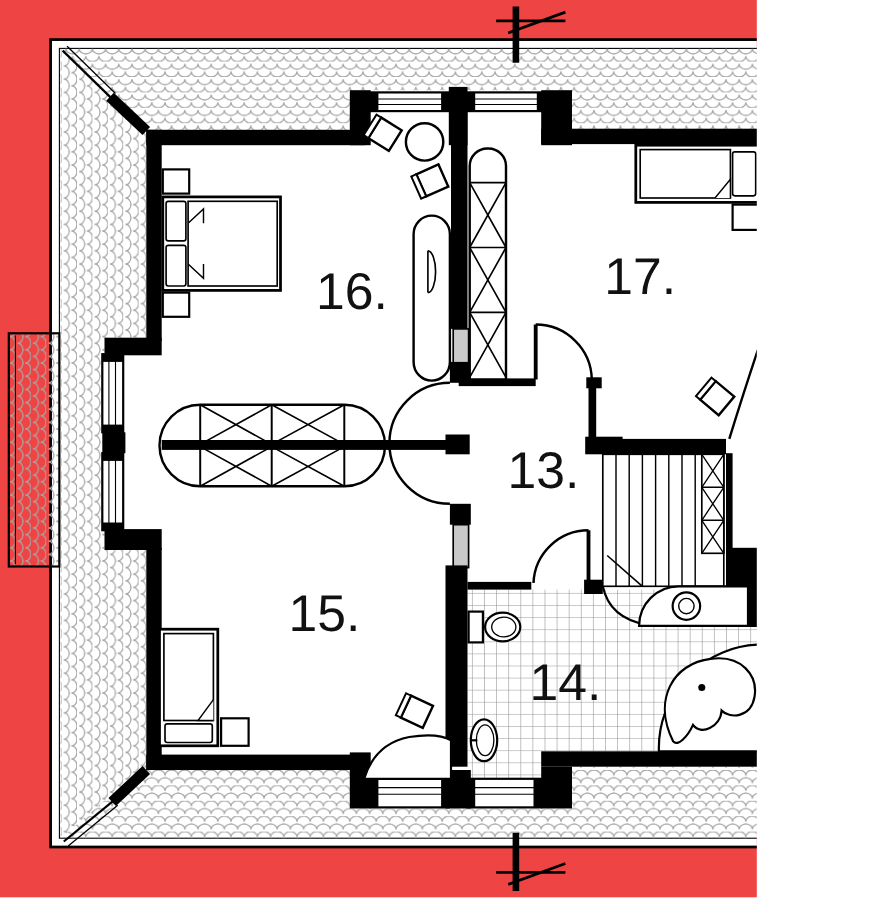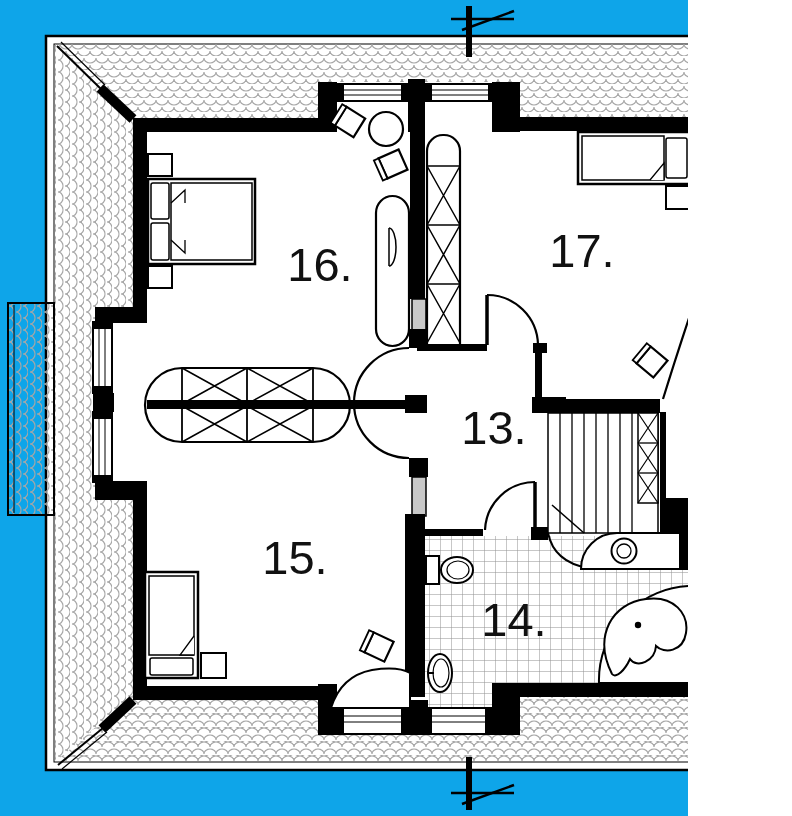--- a/index.html
+++ b/index.html
@@ -1,16 +1,16 @@
 <!DOCTYPE html>
 <html><head>
 <meta charset="utf-8">
 <style>
   html,body{margin:0;padding:0;background:#fff;}
-  .canvas{position:relative;width:688px;height:816px;background:#0ea5e9;overflow:hidden;
+  .canvas{position:relative;width:688px;height:816px;background:#ef4444;overflow:hidden;
           font-family:"Liberation Sans", sans-serif;}
   svg text{font-family:"Liberation Sans", sans-serif;font-weight:400;}
 </style>
 </head>
 <body>
 
 <div class="canvas">
 <svg width="792" height="816" viewBox="0 0 792 816" xmlns="http://www.w3.org/2000/svg">
   <defs>
     <pattern id="sc0" width="12" height="14" patternUnits="userSpaceOnUse">

